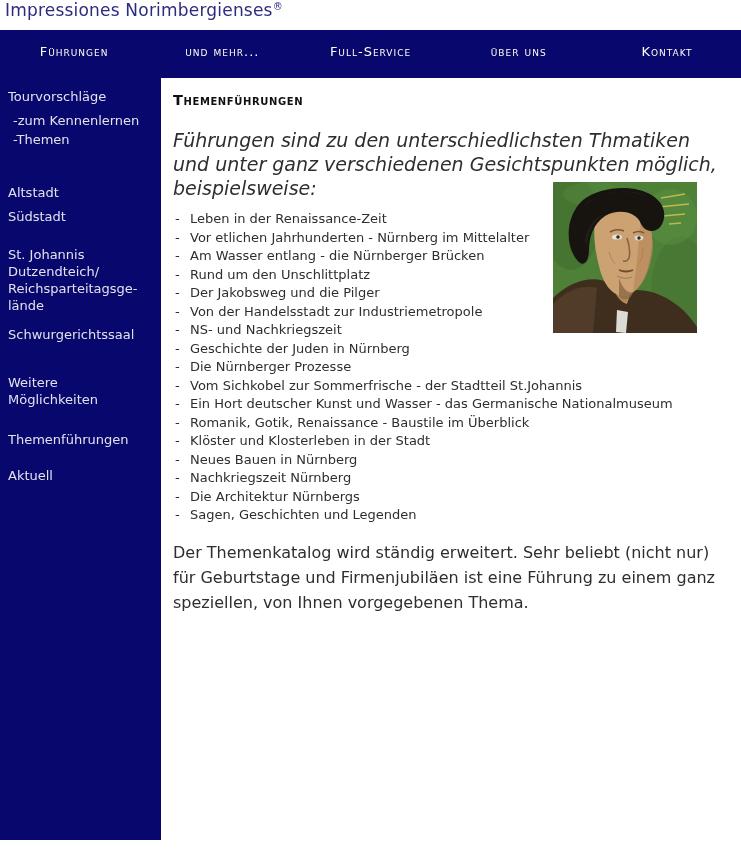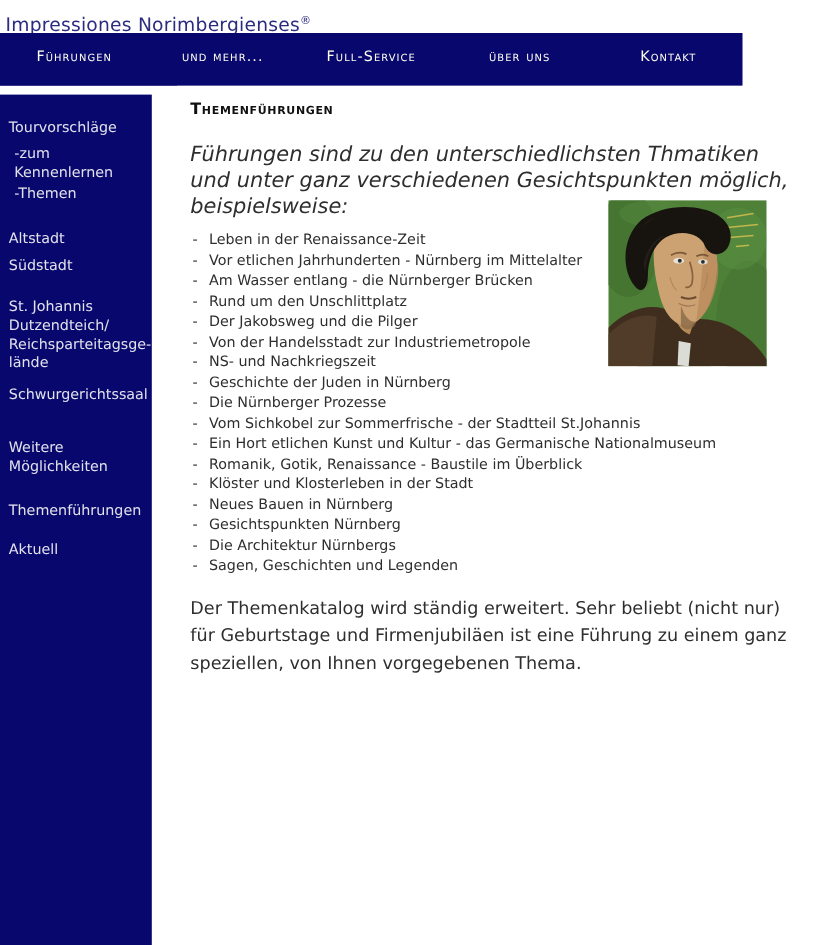--- a/index.html
+++ b/index.html
@@ -13,61 +13,61 @@
   html, body { background: #ffffff; }
   body {
     width: 741px; height: 859px;
     position: relative;
     font-family: "DejaVu Sans", "Liberation Sans", sans-serif;
     overflow: hidden;
   }
 
   
   .page-title {
-    position: absolute; top: 13px; left: 5px;
+    position: absolute; top: 0; left: 5px;
     font-size: 17px; color: var(--title_text);
     letter-spacing: 0.2px;
     white-space: nowrap;
   }
   .page-title sup { font-size: 10px; vertical-align: 6px; }
 
   
   .navbar {
     position: absolute; top: 30px; left: 0;
-    width: 675px; height: 48px;
+    width: 741px; height: 48px;
     background: var(--navy);
     display: flex; align-items: center;
   }
   .nav-item {
     flex: 1; text-align: center;
     color: var(--nav_text);
     font-variant: small-caps;
     font-size: 13px; letter-spacing: 1px;
     cursor: pointer;
     padding-bottom: 6px;
     white-space: nowrap;
   }
 
   
   .sidebar {
-    position: absolute; top: 86px; left: 0;
-    width: 138px; height: 774px;
+    position: absolute; top: 66px; left: 0;
+    width: 161px; height: 774px;
     background: var(--navy);
     padding: 22px 4px 0 8px;
   }
   .side-item {
     color: var(--sidebar_text);
     font-size: 13px; line-height: 17px;
     white-space: pre-line;
     cursor: pointer;
   }
   .side-item.sub { padding-left: 5px; }
   .si0  { margin-bottom: 7px; }
   .si1  { margin-bottom: 2px; }
-  .si2  { margin-bottom: 24px; }
+  .si2  { margin-bottom: 36px; }
   .si3  { margin-bottom: 7px; }
   .si4  { margin-bottom: 21px; }
   .si5  { }
   .si6  { margin-bottom: 12px; }
   .si7  { margin-bottom: 31px; }
   .si8  { margin-bottom: 23px; }
   .si9  { margin-bottom: 19px; }
 
   
   .content {
@@ -185,37 +185,37 @@
     <li class="topic">
         <span class="dash">-</span>
         <span>Die Nürnberger Prozesse</span>
       </li>
     <li class="topic">
         <span class="dash">-</span>
         <span>Vom Sichkobel zur Sommerfrische - der Stadtteil St.Johannis</span>
       </li>
     <li class="topic">
         <span class="dash">-</span>
-        <span>Ein Hort etlichen Kunst und Kultur - das Germanische Nationalmuseum</span>
+        <span>Ein Hort deutscher Kunst und Wasser - das Germanische Nationalmuseum</span>
       </li>
     <li class="topic">
         <span class="dash">-</span>
         <span>Romanik, Gotik, Renaissance - Baustile im Überblick</span>
       </li>
     <li class="topic">
         <span class="dash">-</span>
         <span>Klöster und Klosterleben in der Stadt</span>
       </li>
     <li class="topic">
         <span class="dash">-</span>
         <span>Neues Bauen in Nürnberg</span>
       </li>
     <li class="topic">
         <span class="dash">-</span>
-        <span>Gesichtspunkten Nürnberg</span>
+        <span>Nachkriegszeit Nürnberg</span>
       </li>
     <li class="topic">
         <span class="dash">-</span>
         <span>Die Architektur Nürnbergs</span>
       </li>
     <li class="topic">
         <span class="dash">-</span>
         <span>Sagen, Geschichten und Legenden</span>
       </li>
   </ul>

